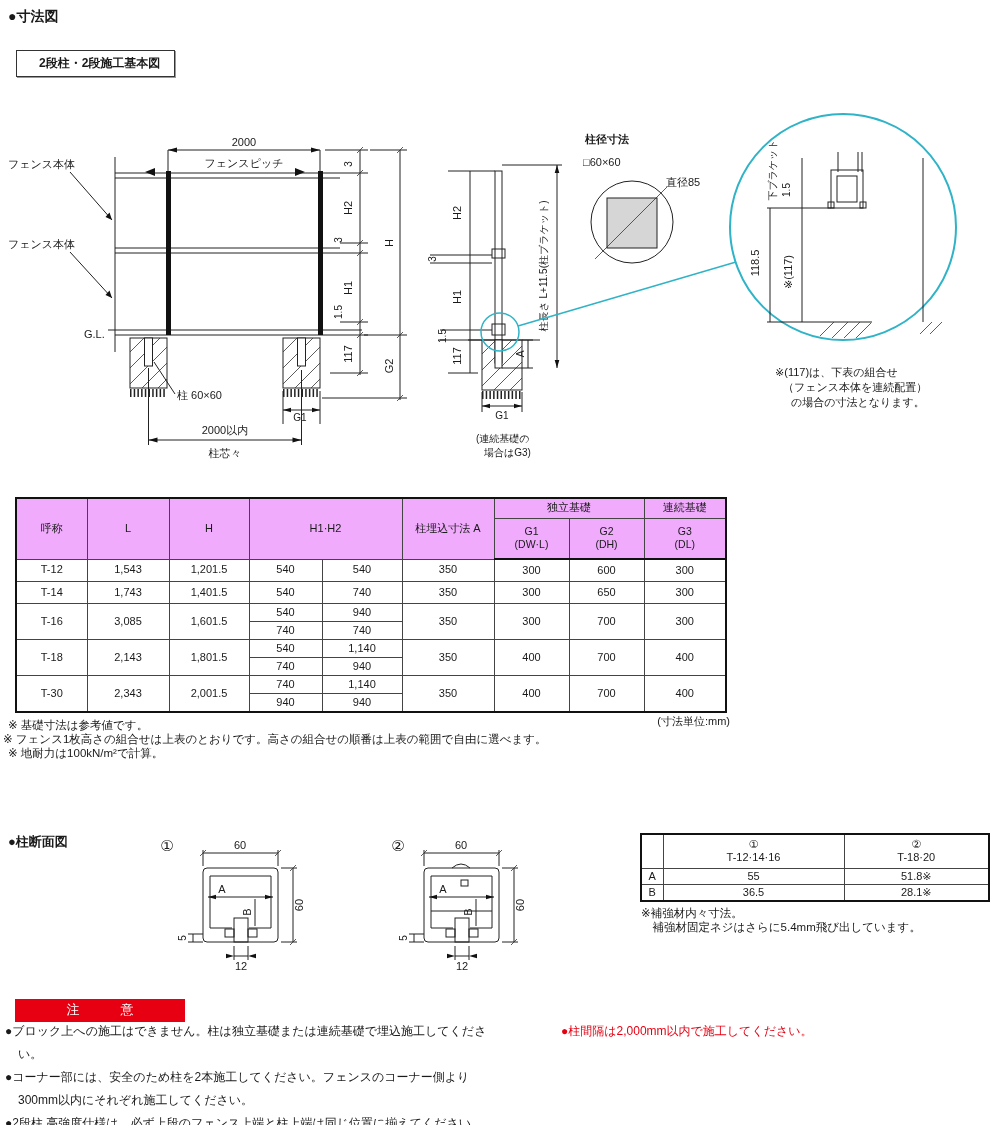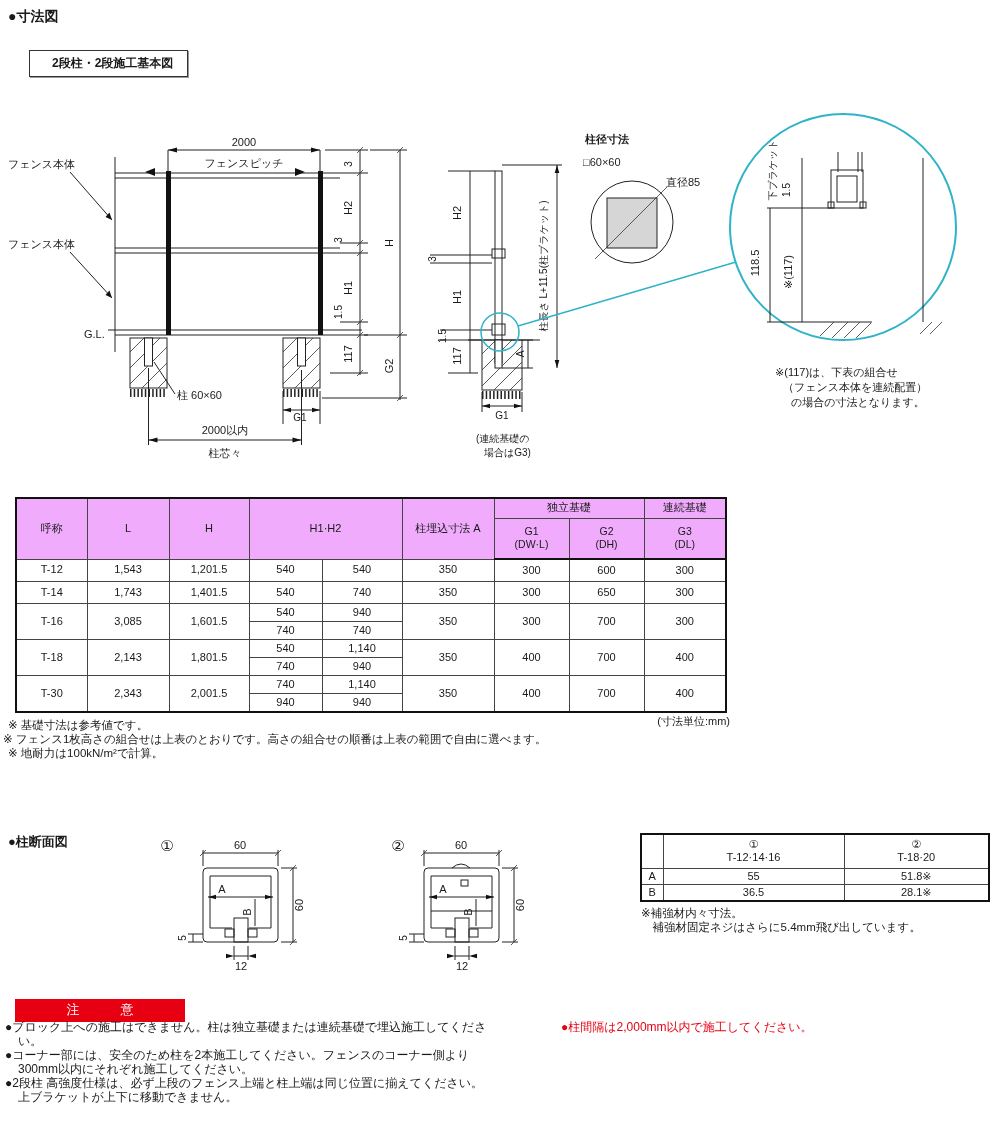--- a/index.html
+++ b/index.html
@@ -23,31 +23,31 @@
   .spec .hdr2 div{font-size:10.5px;}
   .spec tbody td{height:21px;}
   .spec tbody tr.sub td{height:17px;}
   .thick-bottom{border-bottom:2px solid #111 !important;}
   
   .abt{border-collapse:collapse;table-layout:fixed;width:348px;font-size:11px;border:2px solid #111;}
   .abt th,.abt td{border:1px solid #444;text-align:center;padding:1px 0;font-weight:normal;line-height:1.2;}
   .note{font-size:11.5px;line-height:15px;white-space:pre-line;}
   .caution-banner{background:#e60012;color:#fff;font-weight:normal;font-size:13px;text-align:center;
                   letter-spacing:14px;padding:2px 0 3px 14px;width:156px;}
-  .note-item{font-size:12px;line-height:14px;white-space:pre-line;padding-left:13px;text-indent:-13px;margin:0;}
+  .note-item{font-size:12px;line-height:23px;white-space:pre-line;padding-left:13px;text-indent:-13px;margin:0;}
   .red{color:#e60012;margin-left:48px;}
   .unit-note{font-size:11px;}
 </style>
 </head>
 <body>
 
 <div id="page">
 
   <div class="abs sec-title" style="left:8px;top:8px;">●寸法図</div>
-  <div class="abs sub-box" style="left:29px;top:50px;padding-left:22px;">2段柱・2段施工基本図</div>
+  <div class="abs sub-box" style="left:16px;top:50px;padding-left:22px;">2段柱・2段施工基本図</div>
 
   <svg class="abs" style="left:0;top:0;" width="1000" height="480" viewBox="0 0 1000 480">
 
     <g>
 
       <line class="ln" x1="115" y1="157" x2="115" y2="352"></line>
 
       <line class="ln" x1="115" y1="173" x2="340" y2="173"></line>
       <line class="ln" x1="115" y1="178" x2="340" y2="178"></line>
       <line class="ln" x1="115" y1="248" x2="340" y2="248"></line>

